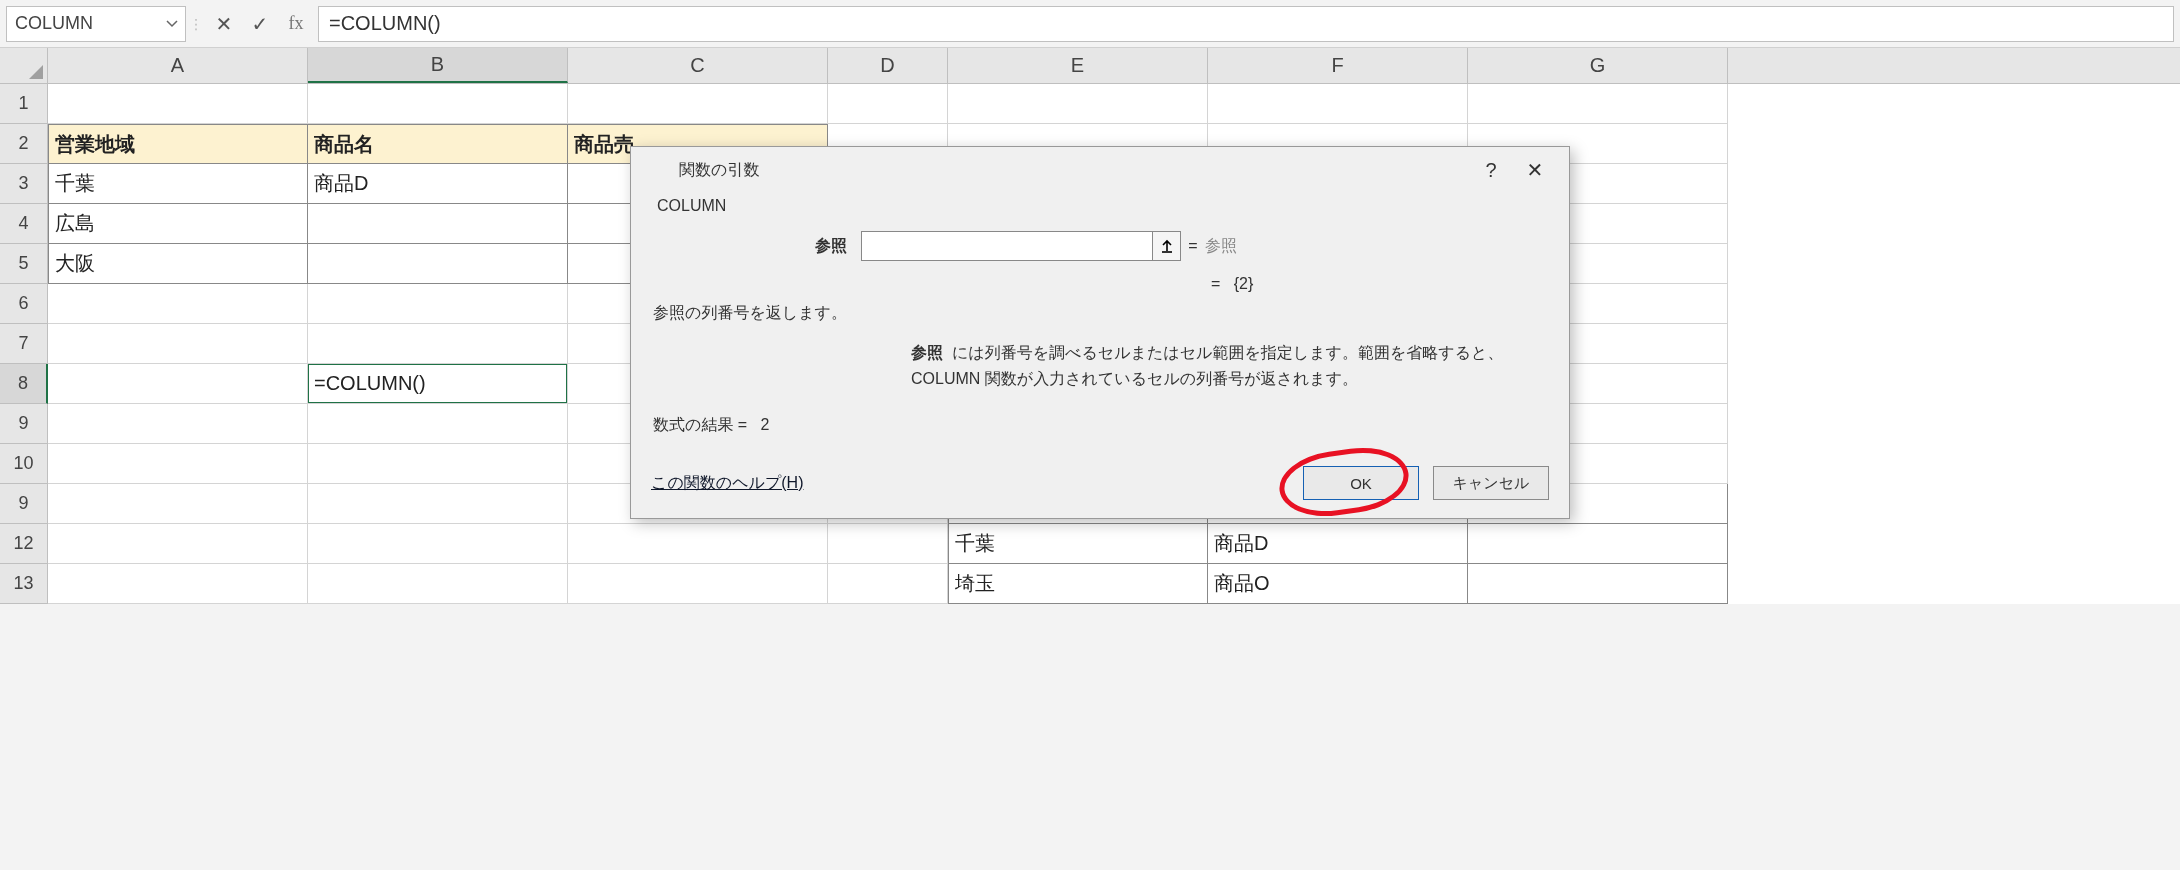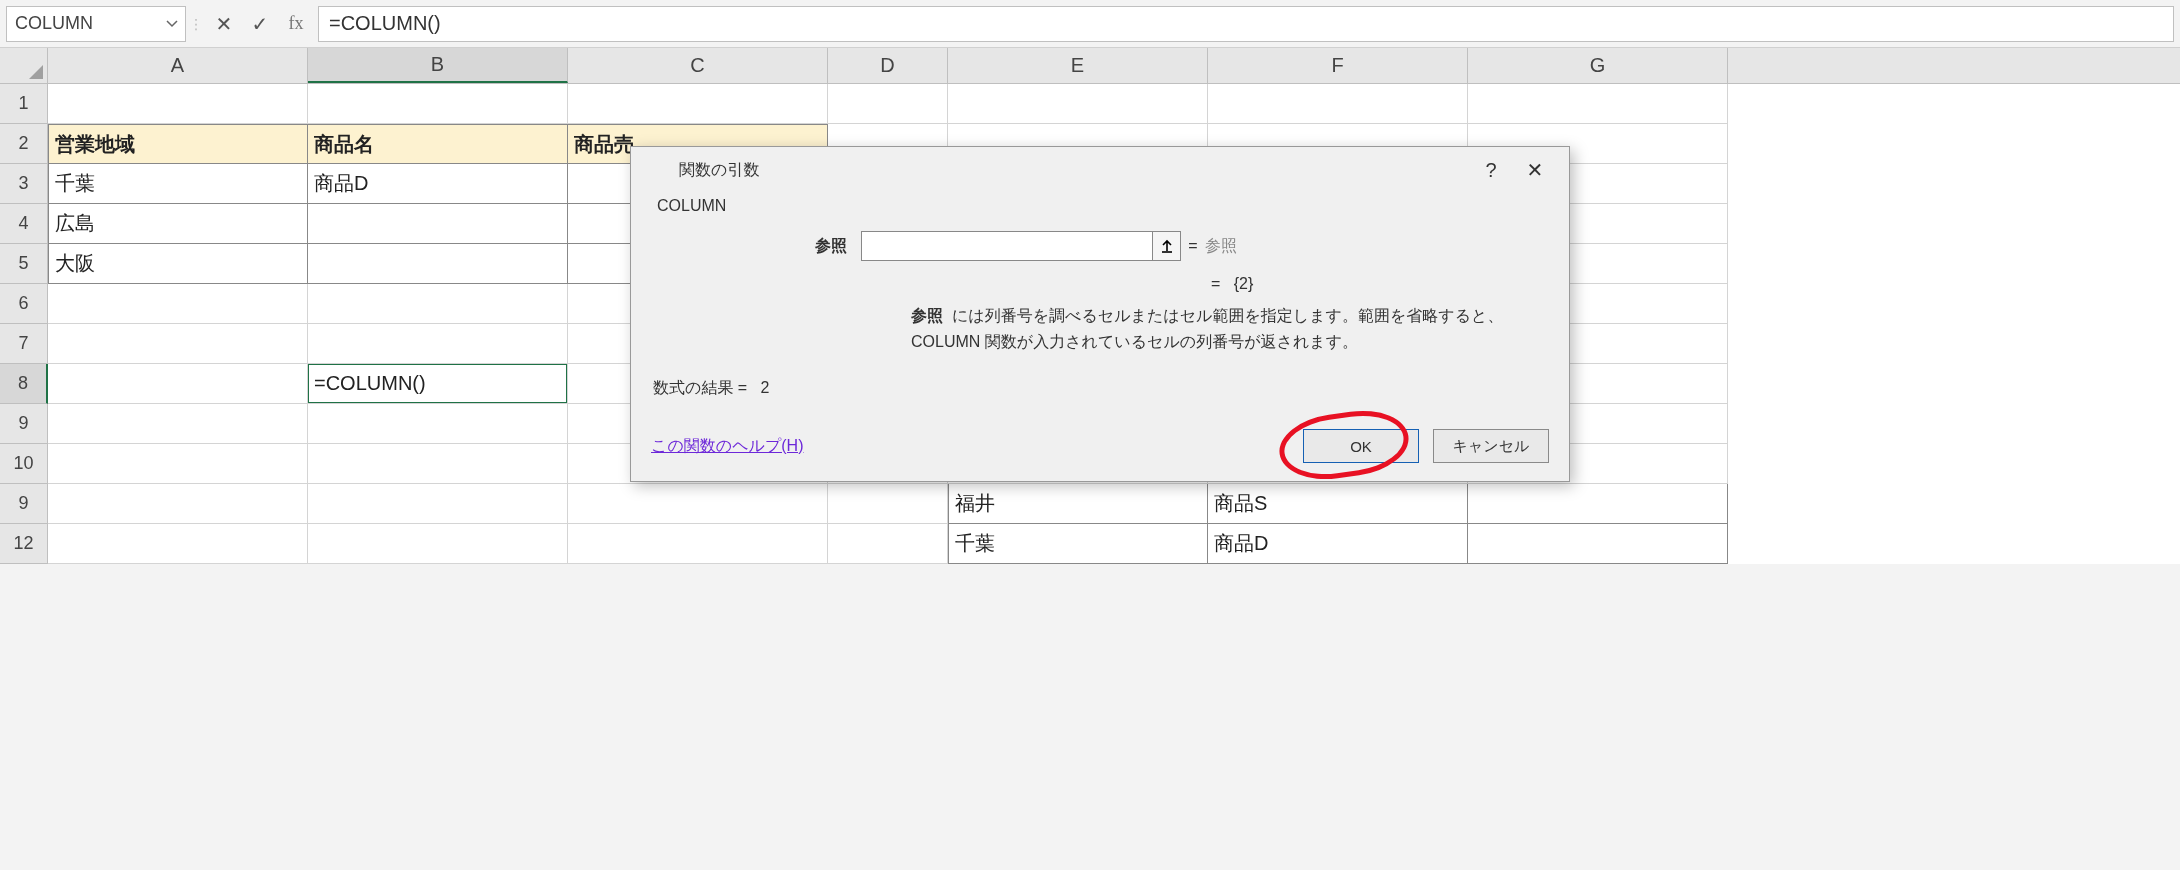--- a/index.html
+++ b/index.html
@@ -230,21 +230,21 @@
   .result-line { margin: 6px 0 10px 560px; }
   .desc { margin: 8px 0 16px 2px; }
   .arg-desc { margin: 6px 0 24px 260px; line-height: 1.6; }
   .arg-desc .bold { font-weight: bold; }
   .formula-result { margin: 10px 0 26px 2px; }
   .dlg-footer {
     display: flex;
     align-items: center;
     padding-top: 4px;
   }
-  .help-link { color: #6d28d9; text-decoration: underline; cursor: pointer; }
+  .help-link { color: #0f172a; text-decoration: underline; cursor: pointer; }
   .spacer { flex: 1; }
   .dlg-btn {
     width: 116px; height: 34px;
     background: #e9e9e9;
     border: 1px solid #8a8a8a;
     display: flex; align-items: center; justify-content: center;
     margin-left: 14px;
     font-size: 15px;
   }
   .dlg-btn.primary { border: 1px solid #1560b3; }
@@ -422,20 +422,30 @@
       <div class="row-h">12</div>
       <div class="cell col-A"></div>
       <div class="cell col-B"></div>
       <div class="cell col-C"></div>
       <div class="cell col-D"></div>
       <div class="cell col-E bordered bordered-left">千葉</div>
       <div class="cell col-F bordered">商品D</div>
       <div class="cell col-G bordered"></div>
     </div>
 
+    <div class="row">
+      <div class="row-h">13</div>
+      <div class="cell col-A"></div>
+      <div class="cell col-B"></div>
+      <div class="cell col-C"></div>
+      <div class="cell col-D"></div>
+      <div class="cell col-E bordered bordered-left">埼玉</div>
+      <div class="cell col-F bordered">商品O</div>
+      <div class="cell col-G bordered"></div>
+    </div>
 
   </div>
 </div>
 
 <div class="dialog">
   <div class="dlg-title">
     <span class="dlg-title-text">関数の引数</span>
     <div class="dlg-title-btn">?</div>
     <div class="dlg-title-btn">✕</div>
   </div>
@@ -455,20 +465,21 @@
       </div>
       <div class="arg-eq">=</div>
       <div class="arg-eval">参照</div>
     </div>
 
     <div class="result-line">
       <span>=</span>&nbsp;&nbsp;
       <span>{2}</span>
     </div>
 
+    <div class="desc">参照の列番号を返します。</div>
 
     <div class="arg-desc">
       <span class="bold">参照</span>&nbsp;
       <span>には列番号を調べるセルまたはセル範囲を指定します。範囲を省略すると、COLUMN 関数が入力されているセルの列番号が返されます。</span>
     </div>
 
     <div class="formula-result">
       <span>数式の結果 =</span>&nbsp;&nbsp;
       <span>2</span>
     </div>

